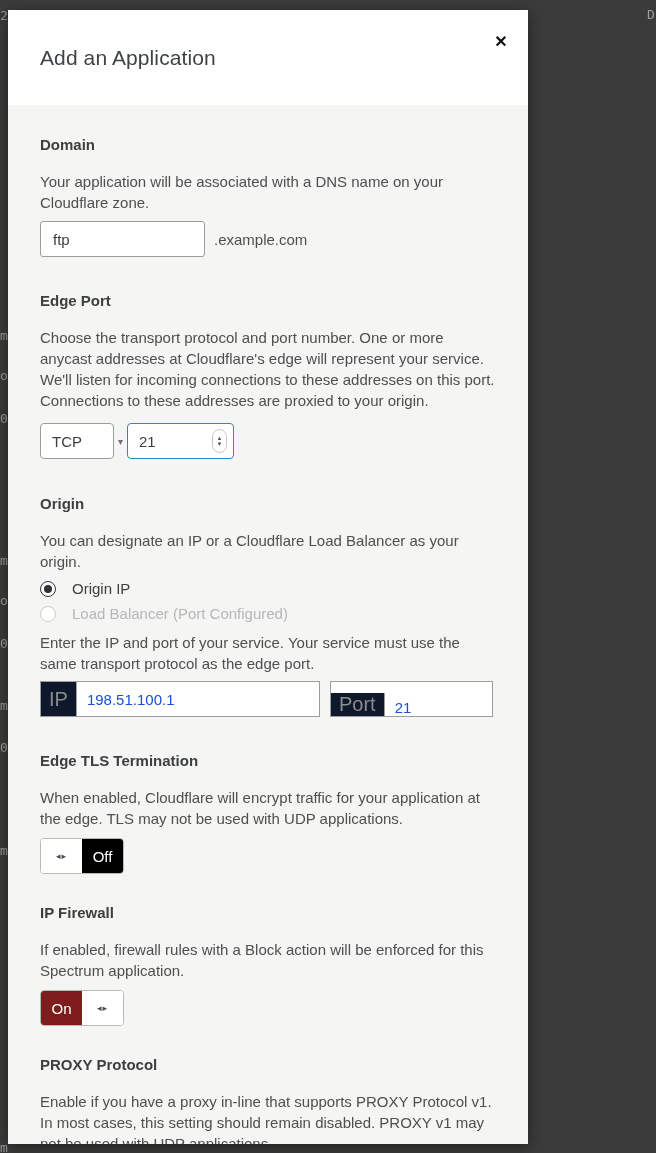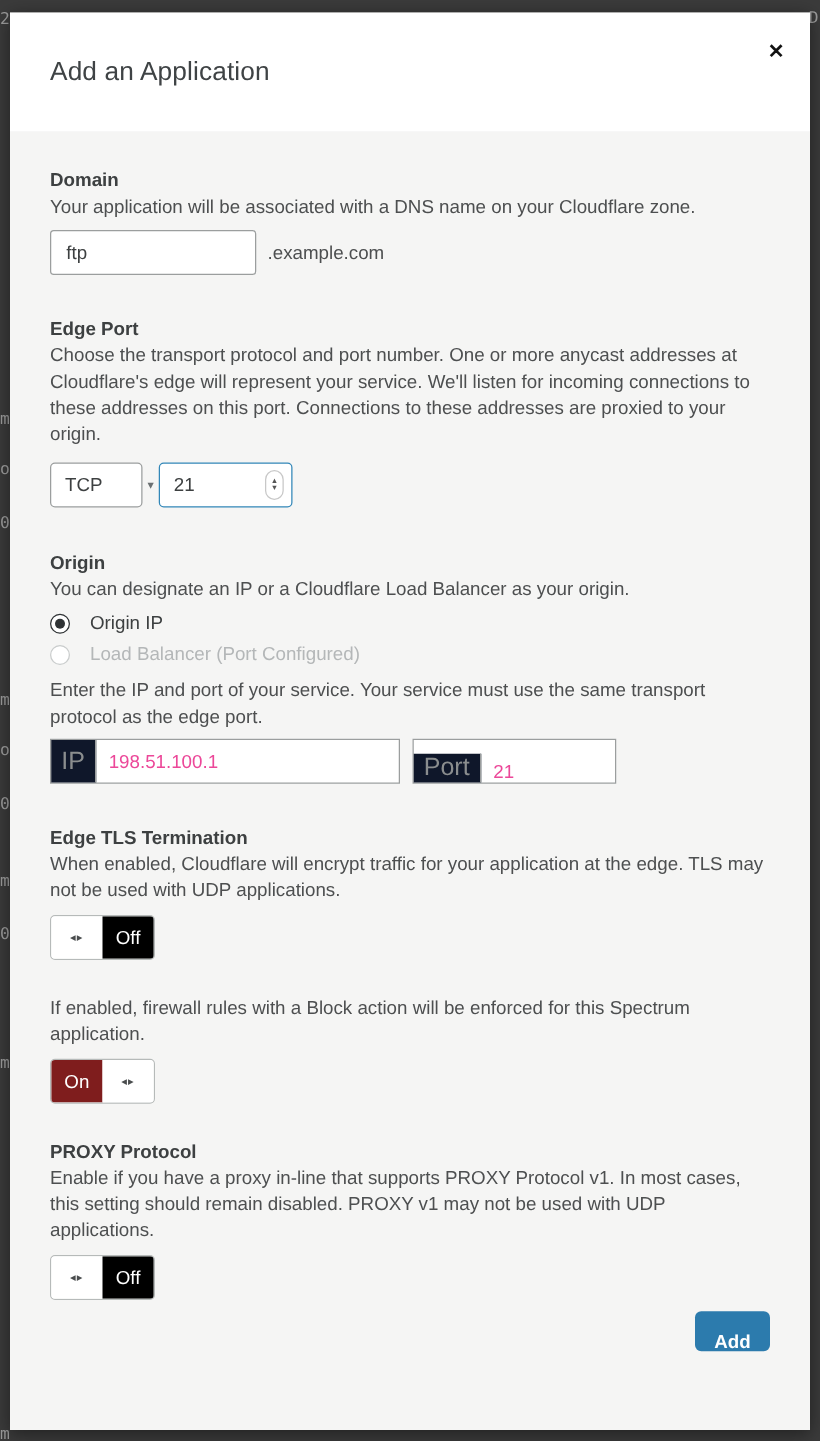--- a/index.html
+++ b/index.html
@@ -16,21 +16,21 @@
     position: absolute;
     font-family: "DejaVu Sans Mono", monospace;
     font-size: 13px;
     color: #9d9d9d;
     z-index: 0;
   }
   
   .modal {
     position: absolute;
     left: 8px; top: 10px;
-    width: 640px; height: 1134px;
+    width: 520px; height: 1134px;
     background: #f5f5f4;
     box-shadow: 0 3px 14px rgba(0,0,0,0.45);
     z-index: 1;
     overflow: hidden;
   }
   .modal-header {
     background: #ffffff;
     height: 95px;
     position: relative;
     padding: 36px 32px 0 32px;
@@ -60,21 +60,21 @@
   .section-heading {
     font-size: 15px;
     font-weight: 700;
     color: #3d4041;
     line-height: 21px;
   }
   .section-desc {
     font-size: 15px;
     line-height: 21px;
     color: #4d4f50;
-    margin-top: 0;
+    margin-top: 16px;
     max-width: 578px;
   }
   .section { margin-top: 33px; }
   .section.tight { margin-top: 28px; }
 
   
   .control-row { display: flex; align-items: center; margin-top: 12px; }
   .text-input {
     height: 36px;
     background: #fff;
@@ -153,21 +153,21 @@
     display: flex; align-items: center;
     padding: 0 8px;
     font-size: 20px; color: #8a8d8e;
     background: #0f172a;
     border-right: 1px solid #9b9e9e;
     flex: none;
   }
   .prefix-value {
     display: flex; align-items: center;
     padding: 0 10px;
-    font-size: 15px; color: #ec4899;
+    font-size: 15px; color: #1d4ed8;
     flex: 1;
   }
   .ip-group { width: 280px; }
   .port-group { width: 163px; margin-left: 10px; align-items: flex-end; }
 
   
   .toggle {
     width: 84px; height: 36px;
     border-radius: 4px;
     border: 1px solid #b6bab9;
@@ -289,20 +289,21 @@
     <div class="section">
       <div class="section-heading">Edge TLS Termination</div>
       <div class="section-desc">When enabled, Cloudflare will encrypt traffic for your application at the edge. TLS may not be used with UDP applications.</div>
       <div class="toggle">
         <span class="toggle-half handle">◂▸</span>
         <span class="toggle-half state-off">Off</span>
       </div>
     </div>
 
     <div class="section tight">
+      <div class="section-heading">IP Firewall</div>
       <div class="section-desc">If enabled, firewall rules with a Block action will be enforced for this Spectrum application.</div>
       <div class="toggle">
         <span class="toggle-half state-on">On</span>
         <span class="toggle-half handle">◂▸</span>
       </div>
     </div>
 
     <div class="section tight">
       <div class="section-heading">PROXY Protocol</div>
       <div class="section-desc">Enable if you have a proxy in-line that supports PROXY Protocol v1. In most cases, this setting should remain disabled. PROXY v1 may not be used with UDP applications.</div>

